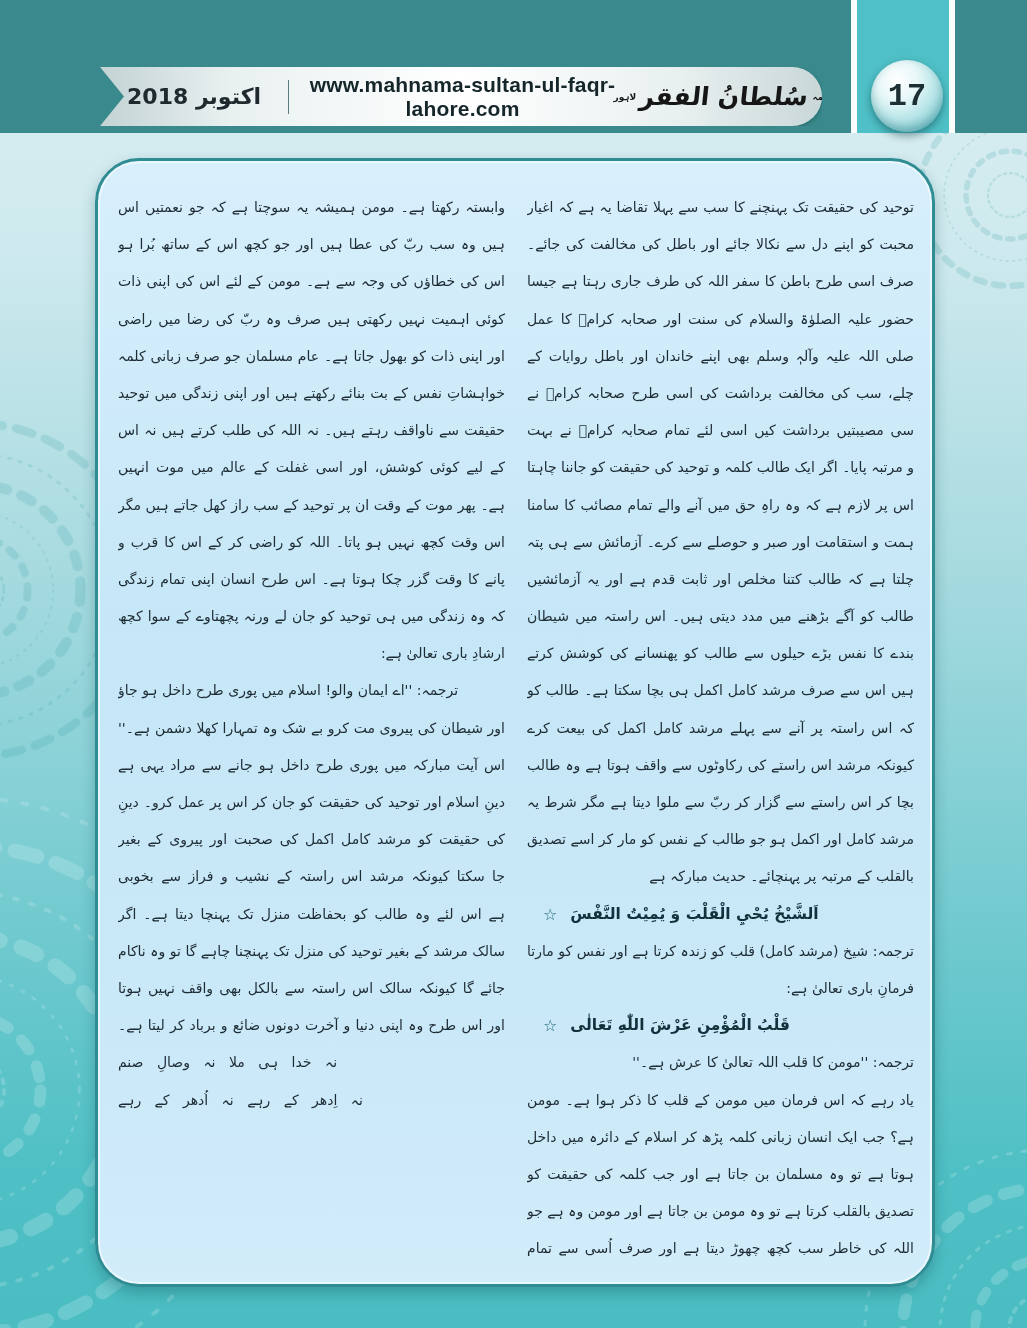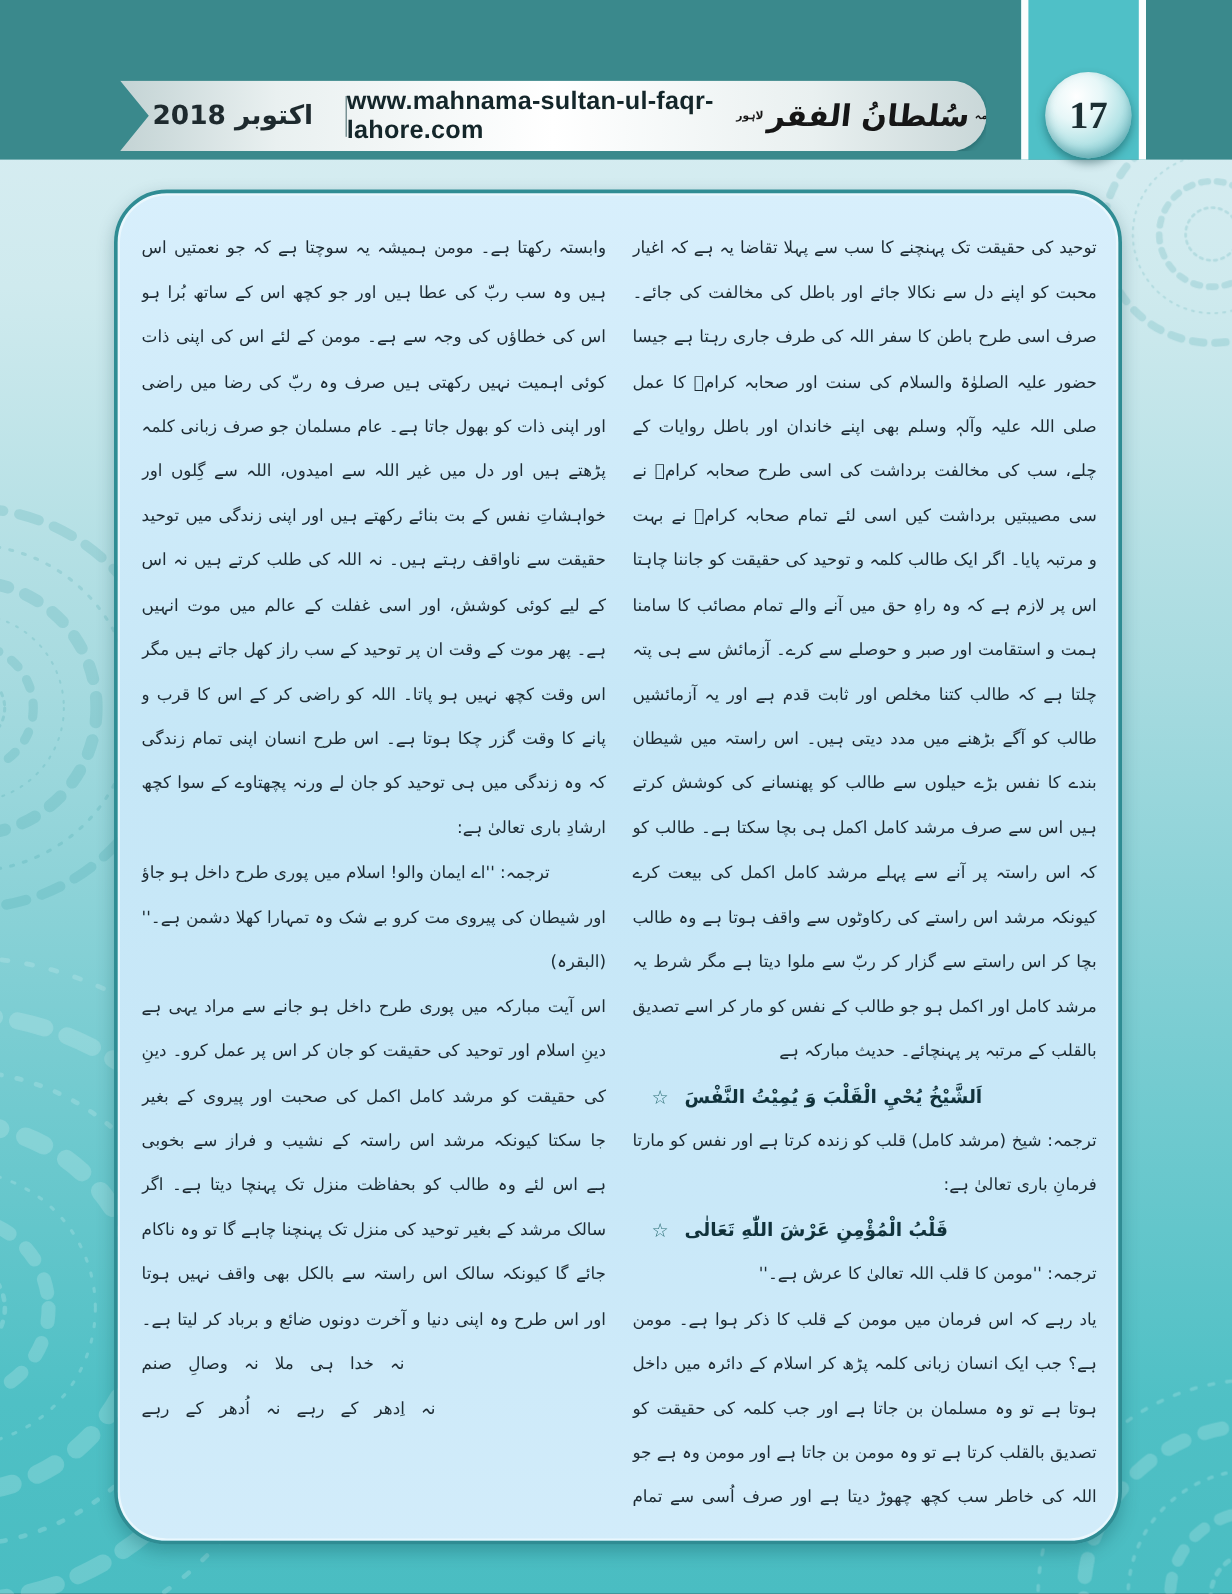--- a/index.html
+++ b/index.html
@@ -15,32 +15,32 @@
   
   .header-bar{position:absolute;left:0;top:0;width:1027px;height:133px;background:#3a898c;}
   .ribbon{position:absolute;left:100px;top:67px;width:722px;height:59px;
           background:linear-gradient(90deg,#c3d3d4 0%,#e9f0f0 18%,#ffffff 50%,#e9f0f0 80%,#c9d7d8 100%);
           border-radius:0 30px 30px 0/0 50% 50% 0;
           clip-path:polygon(0 0,100% 0,100% 100%,0 100%,24px 50%);
           display:flex;align-items:center;box-shadow:0 2px 4px rgba(0,40,45,.3);}
   .issue-date{width:188px;text-align:center;direction:rtl;font-weight:bold;
               font-size:22px;color:#1e2a2e;letter-spacing:.5px;}
   .ribbon-divider{width:1px;height:34px;background:#5c7b7e;}
-  .site-url{flex:1;font-family:"Liberation Sans",sans-serif;
+  .site-url{flex:1;text-align:center;font-family:"Liberation Sans",sans-serif;
             font-weight:bold;font-size:21px;color:#14262a;letter-spacing:.2px;}
   .logo{width:186px;direction:rtl;display:flex;align-items:center;justify-content:center;gap:4px;color:#161616;}
   .logo-small{font-size:9px;font-weight:bold;}
   .logo-main{font-size:25px;font-weight:bold;transform:skewX(-6deg);white-space:nowrap;}
   .page-strip{position:absolute;left:851px;top:0;width:104px;height:133px;background:#4fc0c7;
               border-left:6px solid #fbfdfd;border-right:6px solid #fbfdfd;box-sizing:border-box;}
   .page-ball{position:absolute;left:14px;top:60px;width:72px;height:72px;border-radius:50%;
              background:radial-gradient(circle at 36% 28%,#ffffff 0%,#e7f7f8 30%,#b6e4e7 58%,#77c3ca 85%,#58aab3 100%);
              box-shadow:0 4px 8px rgba(0,50,55,.45), inset 0 -4px 8px rgba(30,110,118,.35);
              display:flex;align-items:center;justify-content:center;}
-  .page-ball span{font-family:Liberation Serif, serif;font-weight:bold;font-size:32px;color:#1c2f33;}
+  .page-ball span{font-family:Liberation Mono, monospace;font-weight:bold;font-size:32px;color:#1c2f33;}
 
   
   .content-box{position:absolute;left:95px;top:158px;width:840px;height:1129px;box-sizing:border-box;
                border:3px solid #2f8c93;border-radius:44px;
                background:linear-gradient(180deg,#d8effc 0%,#c6e7f7 40%,#c9e8f8 75%,#d2ecfa 100%);
                box-shadow:0 6px 14px rgba(0,60,70,.28), inset 0 0 0 2px #eaf7fd;}
   .columns{position:absolute;left:20px;right:18px;top:28px;bottom:14px;
            display:flex;direction:rtl;gap:22px;}
   .col{flex:1;min-width:0;}
   .line{height:37.2px;line-height:37.2px;direction:rtl;font-size:14px;color:#1d2b33;overflow:hidden;}
@@ -151,32 +151,30 @@
           <div class="line normal">ہوتا ہے تو وہ مسلمان بن جاتا ہے اور جب کلمہ کی حقیقت کو جان کر</div>
           <div class="line normal">تصدیق بالقلب کرتا ہے تو وہ مومن بن جاتا ہے اور مومن وہ ہے جو</div>
           <div class="line normal">اللہ کی خاطر سب کچھ چھوڑ دیتا ہے اور صرف اُسی سے تمام امیدیں</div>
         </div>
       <div class="col">
           <div class="line normal">وابستہ رکھتا ہے۔ مومن ہمیشہ یہ سوچتا ہے کہ جو نعمتیں اس کے پاس</div>
           <div class="line normal">ہیں وہ سب ربّ کی عطا ہیں اور جو کچھ اس کے ساتھ بُرا ہو رہا ہے وہ</div>
           <div class="line normal">اس کی خطاؤں کی وجہ سے ہے۔ مومن کے لئے اس کی اپنی ذات</div>
           <div class="line normal">کوئی اہمیت نہیں رکھتی ہیں صرف وہ ربّ کی رضا میں راضی رہتا ہے</div>
           <div class="line normal">اور اپنی ذات کو بھول جاتا ہے۔ عام مسلمان جو صرف زبانی کلمہ</div>
-          <div class="line normal">پڑھتے ہیں اور دل میں غیر اللہ سے امیدوں، اللہ سے گِلوں اور</div>
           <div class="line normal">خواہشاتِ نفس کے بت بنائے رکھتے ہیں اور اپنی زندگی میں توحید کی</div>
           <div class="line normal">حقیقت سے ناواقف رہتے ہیں۔ نہ اللہ کی طلب کرتے ہیں نہ اس</div>
           <div class="line normal">کے لیے کوئی کوشش، اور اسی غفلت کے عالم میں موت انہیں گھیر لیتی</div>
           <div class="line normal">ہے۔ پھر موت کے وقت ان پر توحید کے سب راز کھل جاتے ہیں مگر</div>
           <div class="line normal">اس وقت کچھ نہیں ہو پاتا۔ اللہ کو راضی کر کے اس کا قرب و وصال</div>
           <div class="line normal">پانے کا وقت گزر چکا ہوتا ہے۔ اس طرح انسان اپنی تمام زندگی کو</div>
           <div class="line normal">کہ وہ زندگی میں ہی توحید کو جان لے ورنہ پچھتاوے کے سوا کچھ نہیں</div>
           <div class="line end">ارشادِ باری تعالیٰ ہے:</div>
           <div class="line trans">ترجمہ: ''اے ایمان والو! اسلام میں پوری طرح داخل ہو جاؤ</div>
           <div class="line normal">اور شیطان کی پیروی مت کرو بے شک وہ تمہارا کھلا دشمن ہے۔''</div>
-          <div class="line end">(البقرہ)</div>
           <div class="line normal">اس آیت مبارکہ میں پوری طرح داخل ہو جانے سے مراد یہی ہے کہ</div>
           <div class="line normal">دینِ اسلام اور توحید کی حقیقت کو جان کر اس پر عمل کرو۔ دینِ اسلام</div>
           <div class="line normal">کی حقیقت کو مرشد کامل اکمل کی صحبت اور پیروی کے بغیر نہیں پایا</div>
           <div class="line normal">جا سکتا کیونکہ مرشد اس راستہ کے نشیب و فراز سے بخوبی واقف ہوتا</div>
           <div class="line normal">ہے اس لئے وہ طالب کو بحفاظت منزل تک پہنچا دیتا ہے۔ اگر کوئی</div>
           <div class="line normal">سالک مرشد کے بغیر توحید کی منزل تک پہنچنا چاہے گا تو وہ ناکام ہو</div>
           <div class="line normal">جائے گا کیونکہ سالک اس راستہ سے بالکل بھی واقف نہیں ہوتا ہے</div>
           <div class="line normal">اور اس طرح وہ اپنی دنیا و آخرت دونوں ضائع و برباد کر لیتا ہے۔</div>
           <div class="line poetry">نہ خدا ہی ملا نہ وصالِ صنم</div>
           <div class="line poetry">نہ اِدھر کے رہے نہ اُدھر کے رہے</div>

